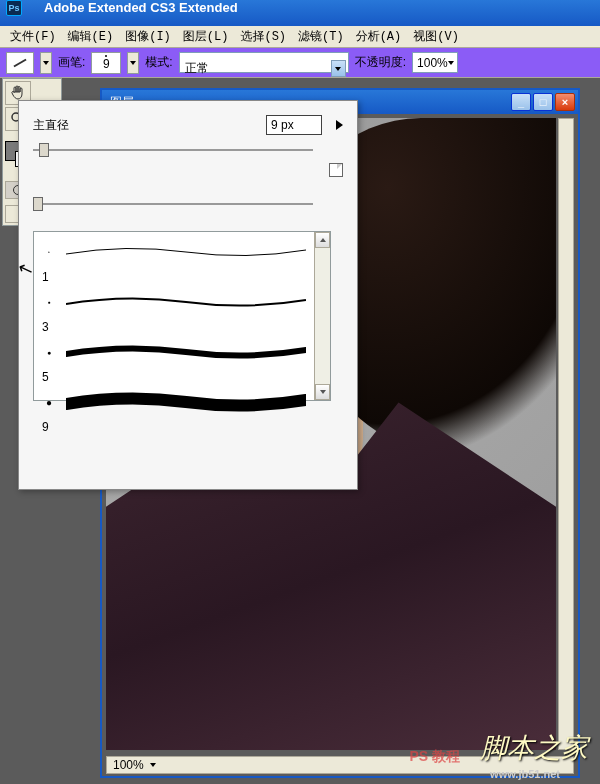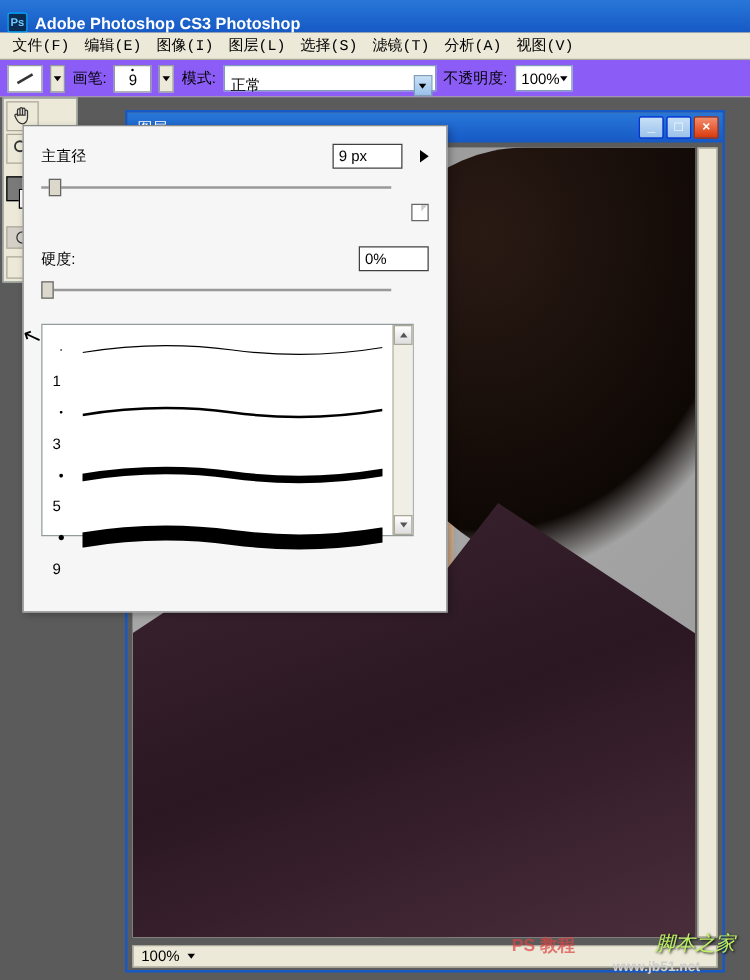--- a/index.html
+++ b/index.html
@@ -1,18 +1,18 @@
 <!DOCTYPE html>
 <html><head>
 <meta charset="utf-8">
 <style>
 * { margin: 0; padding: 0; box-sizing: border-box; font-family: "SimSun", Arial, sans-serif; font-size: 12px; }
 body { width: 600px; height: 784px; background: #5b5b5b; overflow: hidden; position: relative; }
 
-.titlebar { background: linear-gradient(#2877d8, #1659c5); height: 26px; display: flex; align-items: flex-end; padding: 0 6px; color: #fff; }
+.titlebar { background: linear-gradient(#2877d8, #1659c5); height: 26px; display: flex; align-items: flex-start; padding: 0 6px; color: #fff; gap: 16px; }
 .ps-icon { width: 16px; height: 16px; background: #0a2b52; border: 1px solid #00a9ff; border-radius: 2px; display: flex; align-items: center; justify-content: center; color: #6ec6ff; font-size: 9px; font-weight: bold; margin-right: 6px; }
 .titlebar-text { font-weight: bold; font-size: 13px; }
 
 .menubar { background: #ece9d8; height: 22px; display: flex; align-items: center; padding: 0 4px; border-bottom: 1px solid #aca899; }
 .menu-item { padding: 2px 6px; cursor: pointer; font-family: Liberation Mono, monospace; }
 
 .optionbar { background: #8b5cf6; height: 30px; display: flex; align-items: center; padding: 0 6px; gap: 6px; border-bottom: 1px solid #aca899; }
 .tool-preview { width: 28px; height: 22px; border: 1px solid #919b9c; background: #fff; display: flex; align-items: center; justify-content: center; }
 .brush-tip { width: 14px; height: 2px; background: #333; transform: rotate(-30deg); }
 .dropdown-arrow { width: 12px; height: 22px; border: 1px solid #919b9c; background: #ece9d8; display: flex; align-items: center; justify-content: center; cursor: pointer; }
@@ -72,30 +72,30 @@
 .brush-size-dot { width:14px; display:flex; justify-content:center; align-items:center; font-size:10px; }
 .brush-stroke { flex:1; height:20px; display:flex; align-items:center; }
 .brush-stroke svg { width:100%; height:100%; }
 .brush-scroll { width:16px; background:#ece9d8; border-left:1px solid #aca899; display:flex; flex-direction:column; }
 .scroll-btn { height:16px; border:1px solid #aca899; background:linear-gradient(#fff,#ddd); display:flex; align-items:center; justify-content:center; }
 .scroll-btn::after { content:""; border-left:3px solid transparent; border-right:3px solid transparent; }
 .scroll-btn.up::after { border-bottom:4px solid #555; }
 .scroll-btn.down::after { border-top:4px solid #555; }
 .scroll-track { flex:1; background:#efefe5; }
 
-.watermark { position:absolute; right:12px; bottom:18px; color:#bef264; font-size:16px; font-style:italic; font-family: Liberation Sans, sans-serif; text-shadow:1px 1px 2px #000; z-index:5; }
+.watermark { position:absolute; right:12px; bottom:18px; color:#fef9c3; font-size:27px; font-style:italic; font-family: Liberation Sans, sans-serif; text-shadow:1px 1px 2px #000; z-index:5; }
 .watermark2 { position:absolute; right:40px; bottom:4px; color:#ccc; font-size:11px; z-index:5;font-weight:bold; }
 .watermark3 { position:absolute; right:140px; bottom:18px; color:#d44; font-size:14px; font-weight:bold; z-index:5; opacity:0.7; }
 </style>
 </head>
 <body>
 
 <div class="titlebar">
   <div class="ps-icon">Ps</div>
-  <div class="titlebar-text">Adobe Photoshop CS3 Photoshop</div>
+  <div class="titlebar-text">Adobe Extended CS3 Extended</div>
 </div>
 
 <div class="menubar">
   <div class="menu-item">文件(F)</div>
   <div class="menu-item">编辑(E)</div>
   <div class="menu-item">图像(I)</div>
   <div class="menu-item">图层(L)</div>
   <div class="menu-item">选择(S)</div>
   <div class="menu-item">滤镜(T)</div>
   <div class="menu-item">分析(A)</div>
@@ -194,26 +194,20 @@
         <div class="bp-play"></div>
       </div>
     </div>
     <div class="slider">
       <div class="slider-track"></div>
       <div class="slider-thumb" style="left:6px"></div>
     </div>
     <div style="display:flex;justify-content:flex-end;margin-top:-14px;margin-bottom:20px">
       <div class="bp-newdoc"></div>
     </div>
-    <div class="bp-row">
-      <span class="bp-label">硬度:</span>
-      <div class="bp-input">
-          <span>0%</span>
-        </div>
-    </div>
     <div class="slider">
       <div class="slider-track"></div>
       <div class="slider-thumb" style="left:0px"></div>
     </div>
 
     <div class="brush-list">
       <div class="brush-list-items">
         <div class="brush-item">
           <div class="brush-size-dot">
               <span style="font-size:3px">●</span>

